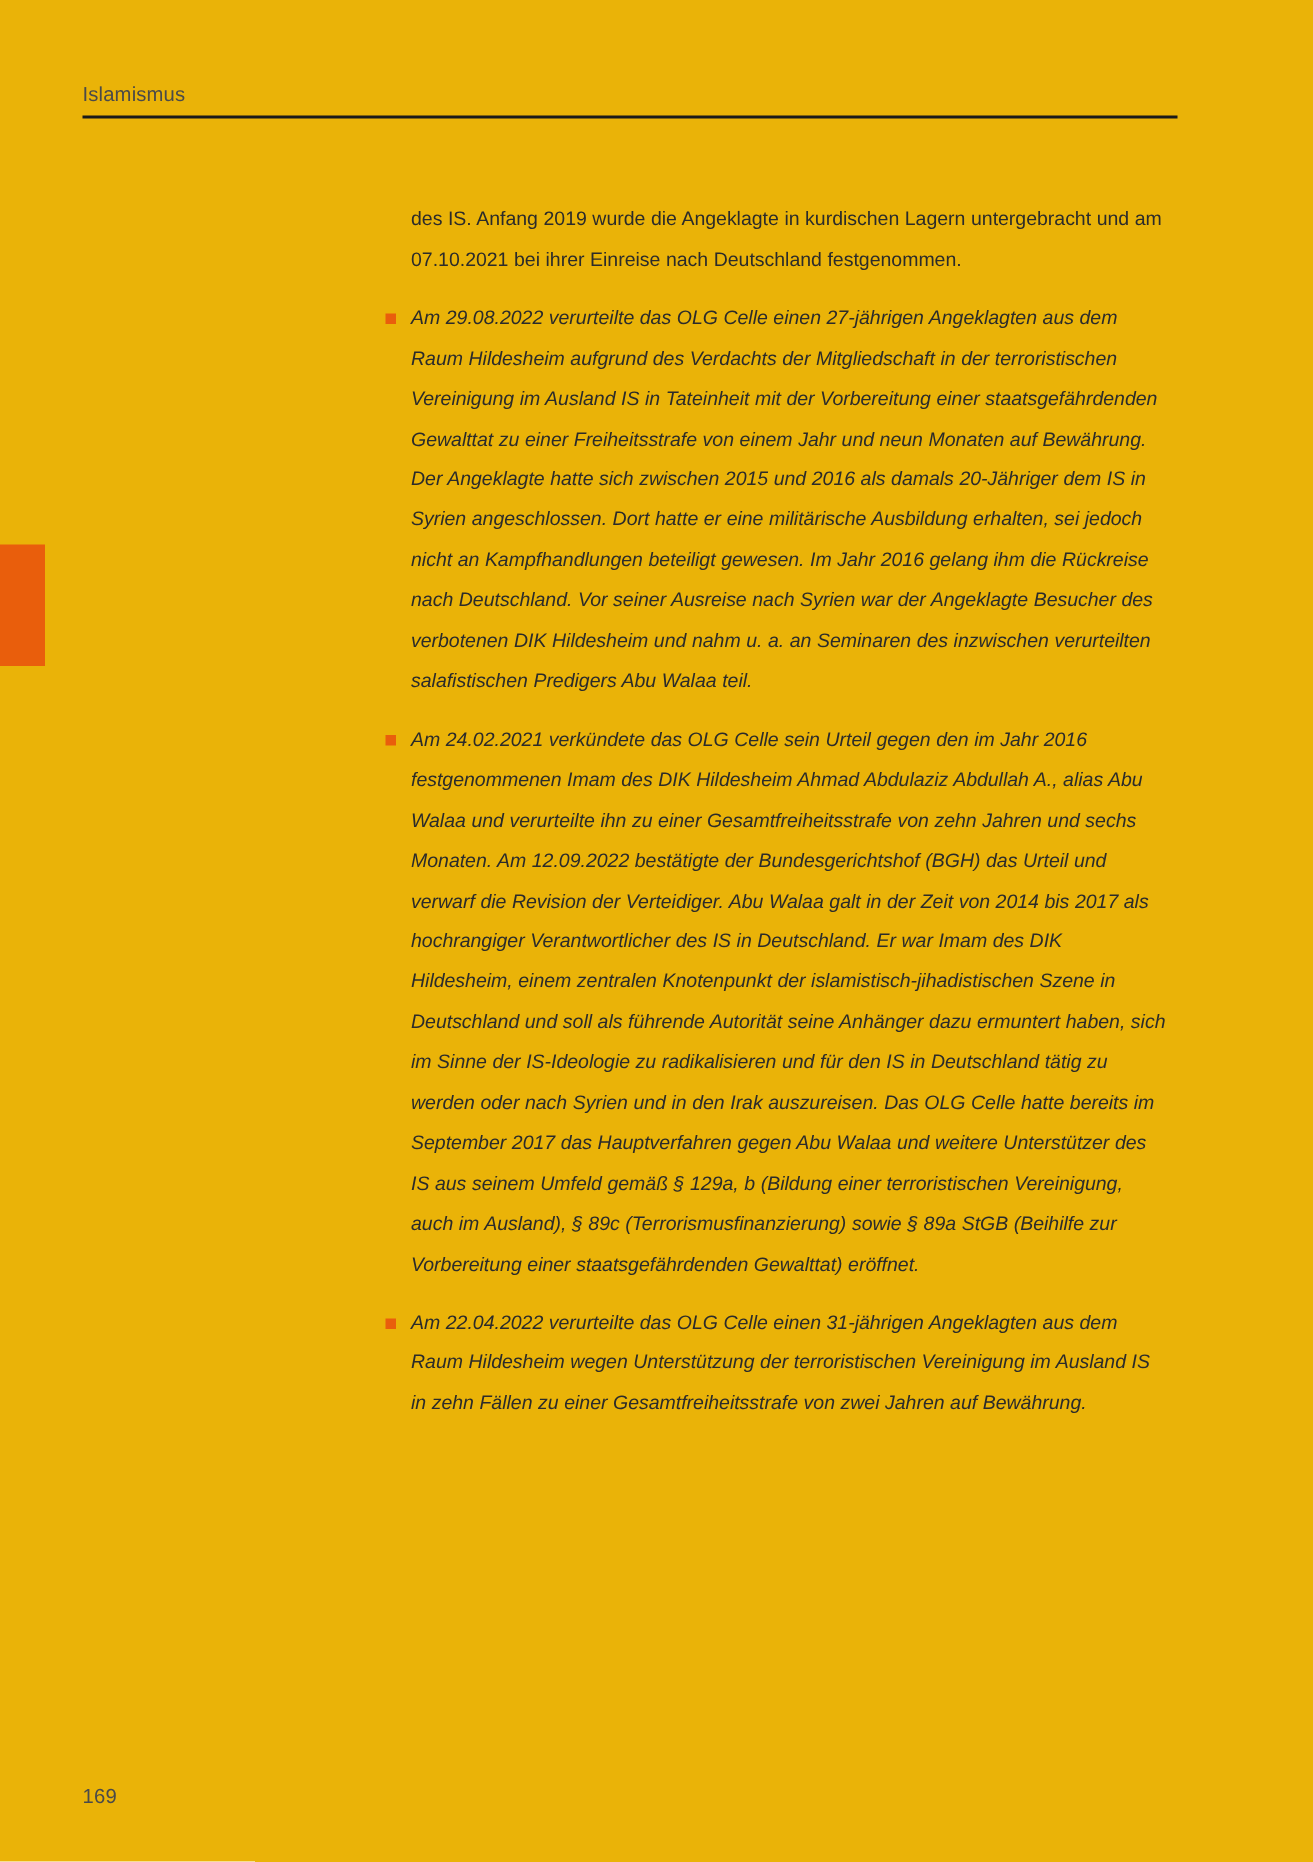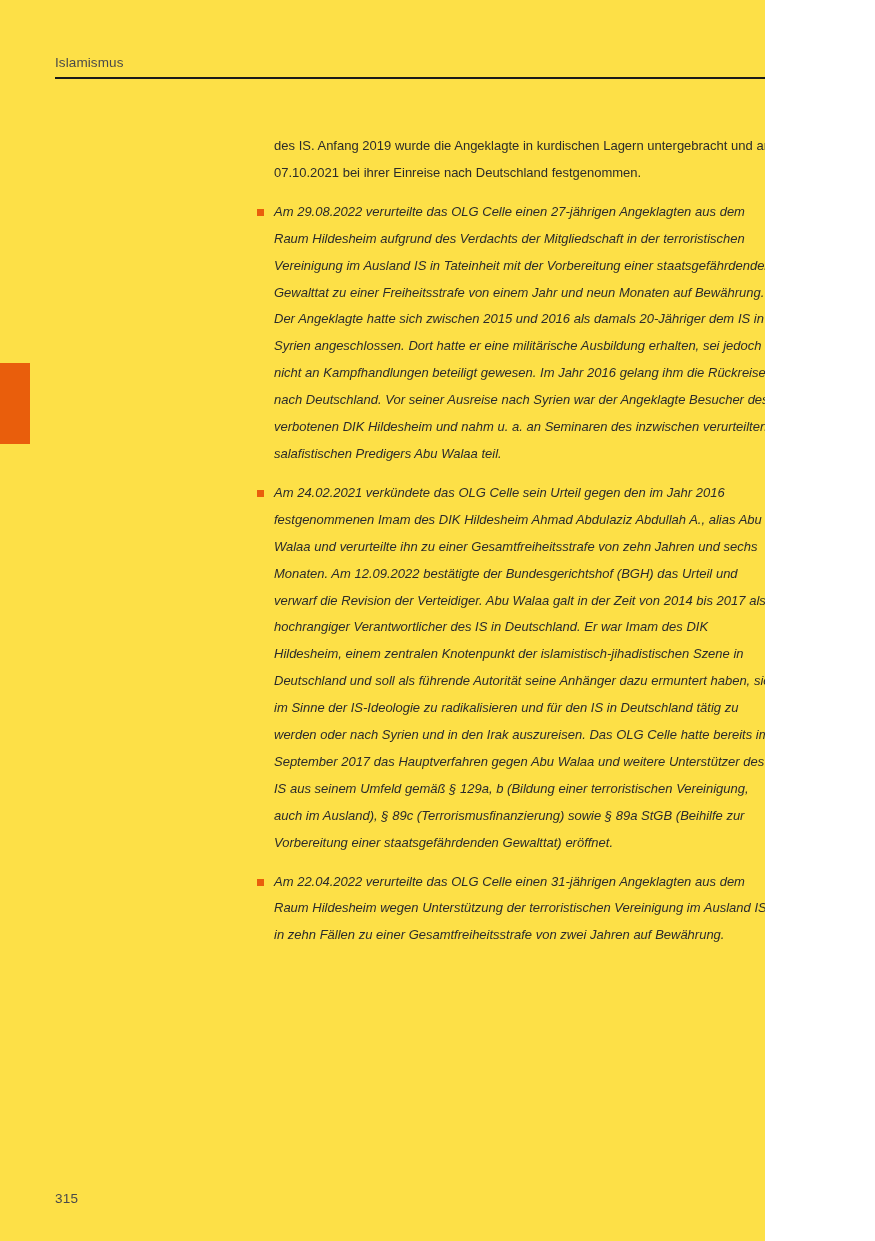--- a/index.html
+++ b/index.html
@@ -7,23 +7,23 @@
     margin: 0;
     padding: 0;
     background: #ffffff;
   }
   body {
     font-family: "Liberation Sans", sans-serif;
     -webkit-font-smoothing: antialiased;
   }
   .page {
     position: relative;
-    width: 765px;
+    width: 875px;
     height: 1241px;
-    background: #fde047;
+    background: #eab308;
     overflow: hidden;
   }
 
   
   .running-header {
     position: absolute;
     left: 55px;
     top: 54px;
     width: 730px;
   }
@@ -133,16 +133,16 @@
     </p>
 
     <p class="para bullet">
       <span class="bullet-marker"></span>
       <span>Am 22.04.2022 verurteilte das OLG Celle einen 31-jährigen Angeklagten aus dem Raum Hildesheim wegen Unterstützung der terroristischen Vereinigung im Ausland IS in zehn Fällen zu einer Gesamtfreiheitsstrafe von zwei Jahren auf Bewährung.</span>
     </p>
 
   </div>
 
   <div class="folio">
-    <span class="folio-text">315</span>
+    <span class="folio-text">169</span>
   </div>
 
 </div>
 
 </body></html>

